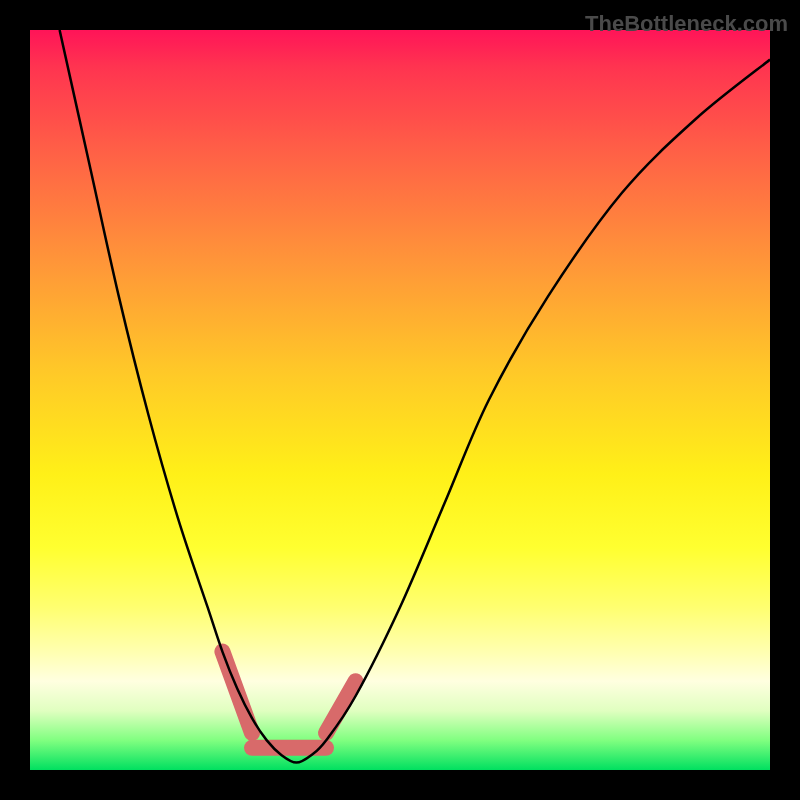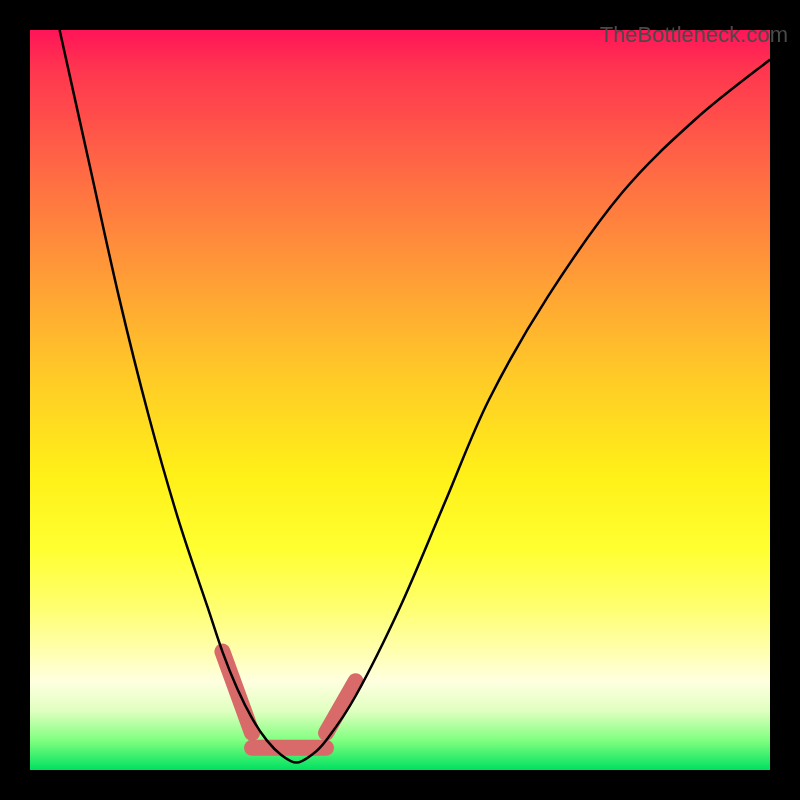--- a/index.html
+++ b/index.html
@@ -28,25 +28,25 @@
       #ffff70 78%,
       #ffffb0 84%,
       #ffffe0 88%,
       #e0ffc0 92%,
       #80ff80 96%,
       #00e060 100%
     );
   }
   .watermark {
     position: absolute;
-    top: 22px;
+    top: 11px;
     right: 12px;
     color: #4a4a4a;
     font-size: 22px;
-    font-weight: 400;
+    font-weight: 700;
     z-index: 10;
   }
   svg.curve {
     position: absolute;
     left: 0;
     top: 0;
     width: 740px;
     height: 740px;
   }
 </style>

